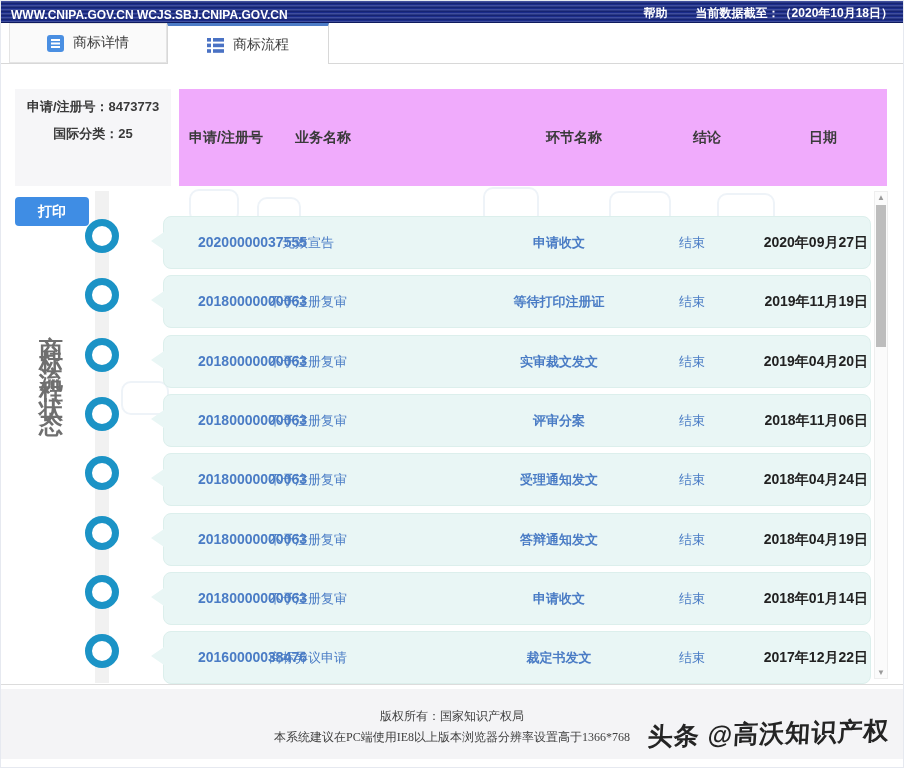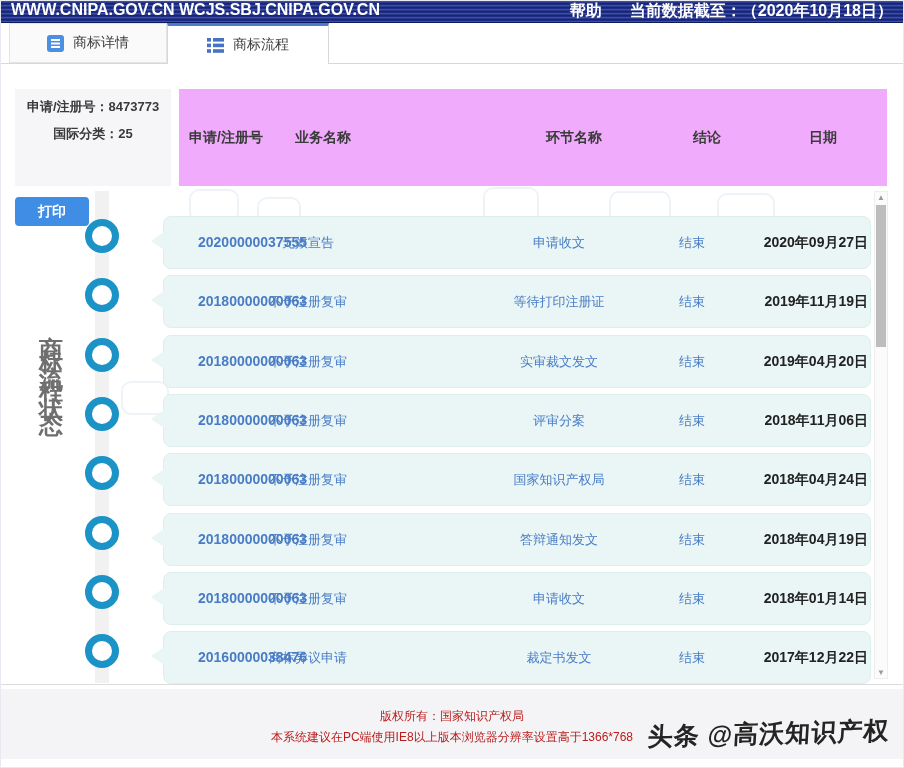--- a/index.html
+++ b/index.html
@@ -2,21 +2,21 @@
 <html style="--topbar: #1b2c8a; --tabactive: #4d7cc7; --accent: #3f8de4; --node: #1b93c6; --bubble: #e9f6f5; --link: #4a7cc5;"><head>
 <meta charset="utf-8">
 <style>
   html,body{margin:0;padding:0;background:#fff;}
   .page{position:relative;width:904px;height:768px;font-family:"Liberation Sans","DejaVu Sans",sans-serif;
         background:#fff;overflow:hidden;box-sizing:border-box;border:1px solid #e6e9f0;}
   
   .topbar{position:absolute;top:0;left:0;width:100%;height:22px;box-sizing:border-box;
           background:var(--topbar,#1b2c8a);
           background-image:repeating-linear-gradient(180deg,rgba(255,255,255,.16) 0 1px,rgba(0,0,0,.18) 2px 3px,rgba(255,255,255,0) 3px 4px);
-          color:#fff;font-size:16px;font-weight:bold;display:flex;align-items:flex-start;
+          color:#fff;font-size:12px;font-weight:bold;display:flex;align-items:flex-end;
           padding:0 10px;border-bottom:1px solid #0e1a5e;}
   .topbar .spacer{flex:1;}
   .topbar .help{margin-right:28px;cursor:pointer;}
   
   .tabbar{position:absolute;top:22px;left:0;width:100%;height:41px;background:#fff;border-bottom:1px solid #d8d8d8;box-sizing:border-box;}
   .tab{position:absolute;top:0;height:40px;display:flex;align-items:center;justify-content:center;gap:9px;
        font-size:14px;color:#3c3c3c;cursor:pointer;box-sizing:border-box;}
   .tab.inactive{left:8px;width:158px;background:#fafafa;border:1px solid #e4e4e4;}
   .tab.active{left:166px;width:162px;height:41px;background:#fff;border-left:1px solid #d8d8d8;
               border-right:1px solid #d8d8d8;border-top:3px solid var(--tabactive,#4d7cc7);}
@@ -45,34 +45,34 @@
   .tl-circle{position:absolute;left:84px;width:20px;height:20px;border:7px solid var(--node,#1b93c6);
              background:#fff;border-radius:50%;z-index:3;}
   
   .bubble{position:absolute;left:162px;width:708px;height:53px;background:var(--bubble,#e9f6f5);
           border:1px solid #dcefec;border-radius:8px;z-index:2;box-sizing:border-box;cursor:pointer;}
   .bubble::before{content:"";position:absolute;left:-13px;top:15px;width:0;height:0;
           border-top:9px solid transparent;border-bottom:9px solid transparent;border-right:13px solid var(--bubble,#e9f6f5);}
   .bubble span{position:absolute;top:0;line-height:51px;font-size:13px;color:var(--link,#4a7cc5);white-space:nowrap;}
   .bubble .c1{left:34px;font-weight:bold;font-size:14px;}
   .bubble .c2{left:74px;width:140px;text-align:center;}
-  .bubble .c3{left:315px;width:160px;text-align:center;}
+  .bubble .c3{left:315px;width:160px;text-align:center;font-weight:bold;}
   .bubble .c4{left:473px;width:110px;text-align:center;}
   .bubble .c5{right:2px;width:170px;text-align:right;color:#222;font-weight:bold;font-size:14px;}
   
   .vscroll{position:absolute;left:873px;top:190px;width:14px;height:488px;background:#fbfbfb;
            border:1px solid #eee;box-sizing:border-box;z-index:4;}
   .vscroll .arrow{position:absolute;left:0;width:100%;text-align:center;font-size:8px;color:#9a9a9a;cursor:pointer;}
   .vscroll .up{top:1px;}
   .vscroll .down{bottom:1px;}
   .vscroll .thumb{position:absolute;left:1px;top:13px;width:10px;height:142px;background:#bdbdbd;cursor:pointer;}
   
   .content-end{position:absolute;left:0;top:683px;width:100%;border-top:1px solid #dcdcdc;}
   .footer{position:absolute;left:0;top:688px;width:100%;height:70px;background:#f4f4f6;text-align:center;
-          font-size:12px;color:#b91c1c;box-sizing:border-box;padding-top:17px;line-height:21px;}
+          font-size:12px;color:#404040;box-sizing:border-box;padding-top:17px;line-height:21px;font-family:Liberation Serif, serif;}
   .watermark{position:absolute;right:14px;top:716px;font-size:25px;font-weight:900;color:#242424;
              transform:skewX(-5deg) rotate(-1.5deg);letter-spacing:1px;z-index:6;white-space:nowrap;}
   
   .wm{position:absolute;border:2px solid #eef3f8;border-radius:10px;z-index:1;}
 </style>
 </head>
 <body>
 
 <div class="page">
 
@@ -167,21 +167,21 @@
       <span class="c1">20180000000063</span>
       <span class="c2">不予注册复审</span>
       <span class="c3">评审分案</span>
       <span class="c4">结束</span>
       <span class="c5">2018年11月06日</span>
     </div>
       <div class="tl-circle" style="top: 396px;"></div>
       <div class="bubble" style="top: 452px;">
       <span class="c1">20180000000063</span>
       <span class="c2">不予注册复审</span>
-      <span class="c3">国家知识产权局</span>
+      <span class="c3">受理通知发文</span>
       <span class="c4">结束</span>
       <span class="c5">2018年04月24日</span>
     </div>
       <div class="tl-circle" style="top: 455px;"></div>
       <div class="bubble" style="top: 512px;">
       <span class="c1">20180000000063</span>
       <span class="c2">不予注册复审</span>
       <span class="c3">答辩通知发文</span>
       <span class="c4">结束</span>
       <span class="c5">2018年04月19日</span>

